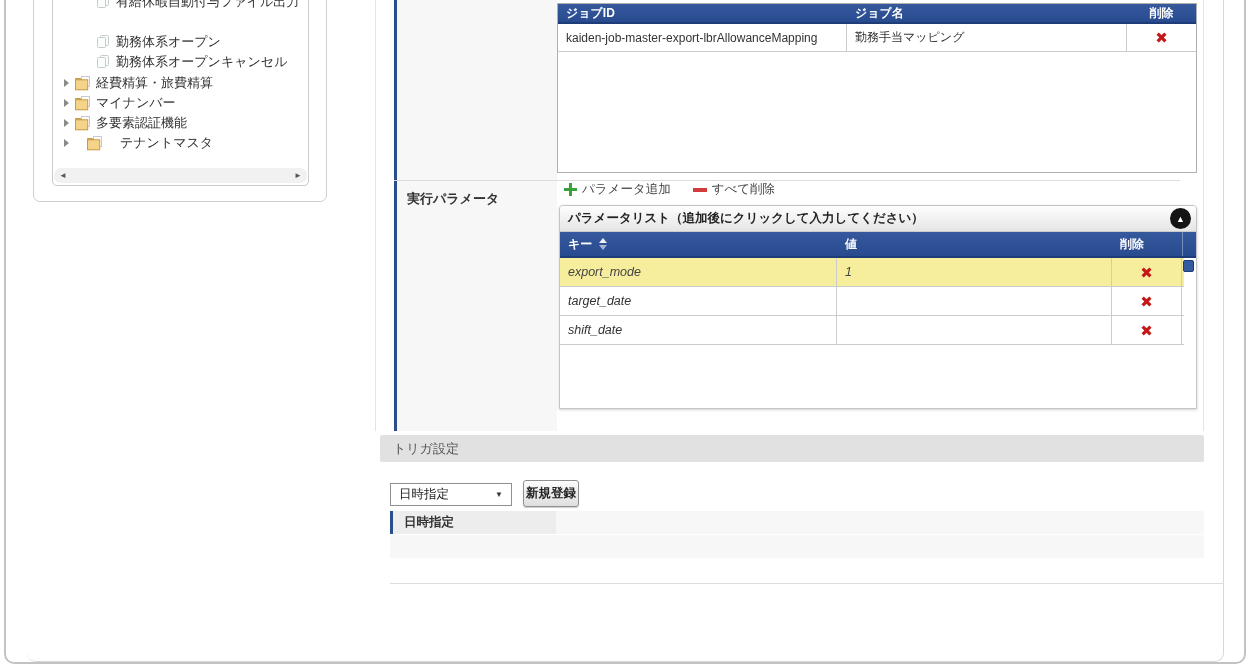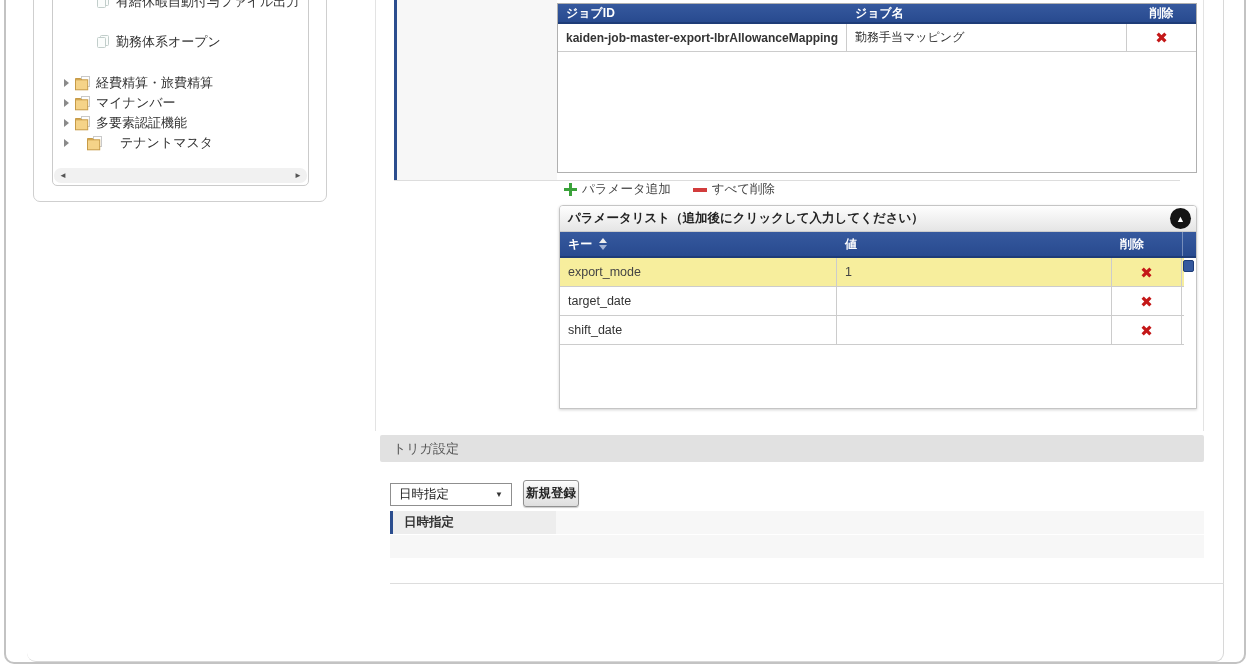--- a/index.html
+++ b/index.html
@@ -44,21 +44,21 @@
   .blue-head .hcell { color:#fff; font-weight:bold; font-size:12px; display:flex;
     align-items:center; padding-left:8px; white-space:nowrap; }
 
   
   .job-table { position:absolute; left:181px; top:19px; width:640px; height:170px;
     border:1px solid #b0b0b0; background:#fff; }
   .job-head { display:flex; height:20px; }
   .job-row { display:flex; height:28px; border-bottom:1px solid #ccc; }
   .cell { font-size:12px; color:#333; display:flex; align-items:center;
     padding-left:8px; border-right:1px solid #ccc; white-space:nowrap; }
-  .c-id { width:289px;font-weight:bold; } .c-name { width:280px; } .c-del { width:69px; border-right:none;
+  .c-id { width:289px; } .c-name { width:280px; } .c-del { width:69px; border-right:none;
     justify-content:center; padding-left:0; }
   .job-head .c-del { border-right:none; }
   .del-x { color:#c41818; font-size:15px; font-weight:bold; line-height:1; }
 
   
   .param-toolbar { position:absolute; left:188px; top:7px; display:flex; align-items:center;
     font-size:12.5px; color:#444; }
   .plus-ic { position:relative; width:13px; height:13px; margin-right:5px; display:inline-block; }
   .plus-ic::before { content:""; position:absolute; left:5px; top:0; width:3px; height:13px; background:#3aa23a; }
   .plus-ic::after  { content:""; position:absolute; left:0; top:5px; width:13px; height:3px; background:#3aa23a; }
@@ -74,21 +74,21 @@
     display:flex; align-items:center; justify-content:center; }
   .param-head { display:flex; height:26px; }
   .p-key { width:277px; } .p-val { width:275px; } .p-del { width:70px; }
   .p-gutter { width:14px; border-left:1px solid rgba(255,255,255,.35); }
   .sort-ic { display:inline-flex; flex-direction:column; margin-left:7px; gap:2px; }
   .sort-up { width:0; height:0; border-bottom:5px solid #f0f0f0;
     border-left:4px solid transparent; border-right:4px solid transparent; }
   .sort-dn { width:0; height:0; border-top:5px solid #a4b4d6;
     border-left:4px solid transparent; border-right:4px solid transparent; }
   .param-row { display:flex; height:29px; border-bottom:1px solid #ccc; width:624px; }
-  .param-row .cell { font-size:12.5px; }
+  .param-row .cell { font-size:12.5px;font-style:italic; }
   .param-row .p-del { border-right:1px solid #ccc; justify-content:center; padding-left:0; }
   .row-hl { background:#f7ee9d; }
   .scroll-thumb { position:absolute; right:2px; top:54px; width:11px; height:12px;
     background:#35599e; border:1px solid #1e3c78; border-radius:2px; }
 
   
   .trigger-bar { left:380px; top:435px; width:824px; height:27px; background:#e1e1e1;
     border-radius:2px; display:flex; align-items:center; padding-left:13px;
     font-size:13px; color:#555; }
   .type-select { left:390px; top:483px; width:122px; height:23px; background:#fff;
@@ -131,20 +131,27 @@
       </svg>
       <span>有給休暇自動付与ファイル出力</span>
     </div>
     <div class="tree-item" style="top:47px;">
       <svg class="icon-svg" style="margin-left:43px;" width="15" height="16" viewBox="0 0 15 16">
         <rect x="4.5" y="1.5" width="8" height="10" rx="1" fill="#fbfdfc" stroke="#c2cecb"></rect>
         <rect x="1.5" y="3.5" width="8" height="10" rx="1" fill="#fbfdfc" stroke="#c2cecb"></rect>
       </svg>
       <span>勤務体系オープン</span>
     </div>
+    <div class="tree-item" style="top:67px;">
+      <svg class="icon-svg" style="margin-left:43px;" width="15" height="16" viewBox="0 0 15 16">
+        <rect x="4.5" y="1.5" width="8" height="10" rx="1" fill="#fbfdfc" stroke="#c2cecb"></rect>
+        <rect x="1.5" y="3.5" width="8" height="10" rx="1" fill="#fbfdfc" stroke="#c2cecb"></rect>
+      </svg>
+      <span>勤務体系オープンキャンセル</span>
+    </div>
 
     <div class="tree-item" style="top:88px;">
       <span class="tw-arrow" style="margin-left:11px;"></span>
       <svg class="icon-svg" width="16" height="15" viewBox="0 0 16 15">
         <rect x="6.5" y="0.5" width="8" height="10" fill="#fdfdfd" stroke="#c9c9c9"></rect>
         <path d="M0.5 2.5 h5.2 l1.8 2 h-7 z" fill="#e8b964" stroke="#c79b47"></path>
         <rect x="0.5" y="3.8" width="12.2" height="10" fill="#f5d388" stroke="#c79b47"></rect>
       </svg>
       <span>経費精算・旅費精算</span>
     </div>
@@ -195,20 +202,23 @@
         <div class="cell c-id">kaiden-job-master-export-lbrAllowanceMapping</div>
         <div class="cell c-name">勤務手当マッピング</div>
         <div class="cell c-del">
           <span class="del-x">✖</span>
         </div>
       </div>
     </div>
 
     <div class="sect-divider" style="top:196px;"></div>
 
+    <div class="form-label-cell" style="top:197px; height:250px;">
+      <div class="form-label-text nowrap">実行パラメータ</div>
+    </div>
 
     <div class="param-toolbar" style="top:197px;">
       <span class="plus-ic"></span>
       <span>パラメータ追加</span>
       <span class="minus-ic"></span>
       <span>すべて削除</span>
     </div>
 
     <div class="param-panel" style="top:221px;">
       <div class="panel-header">

